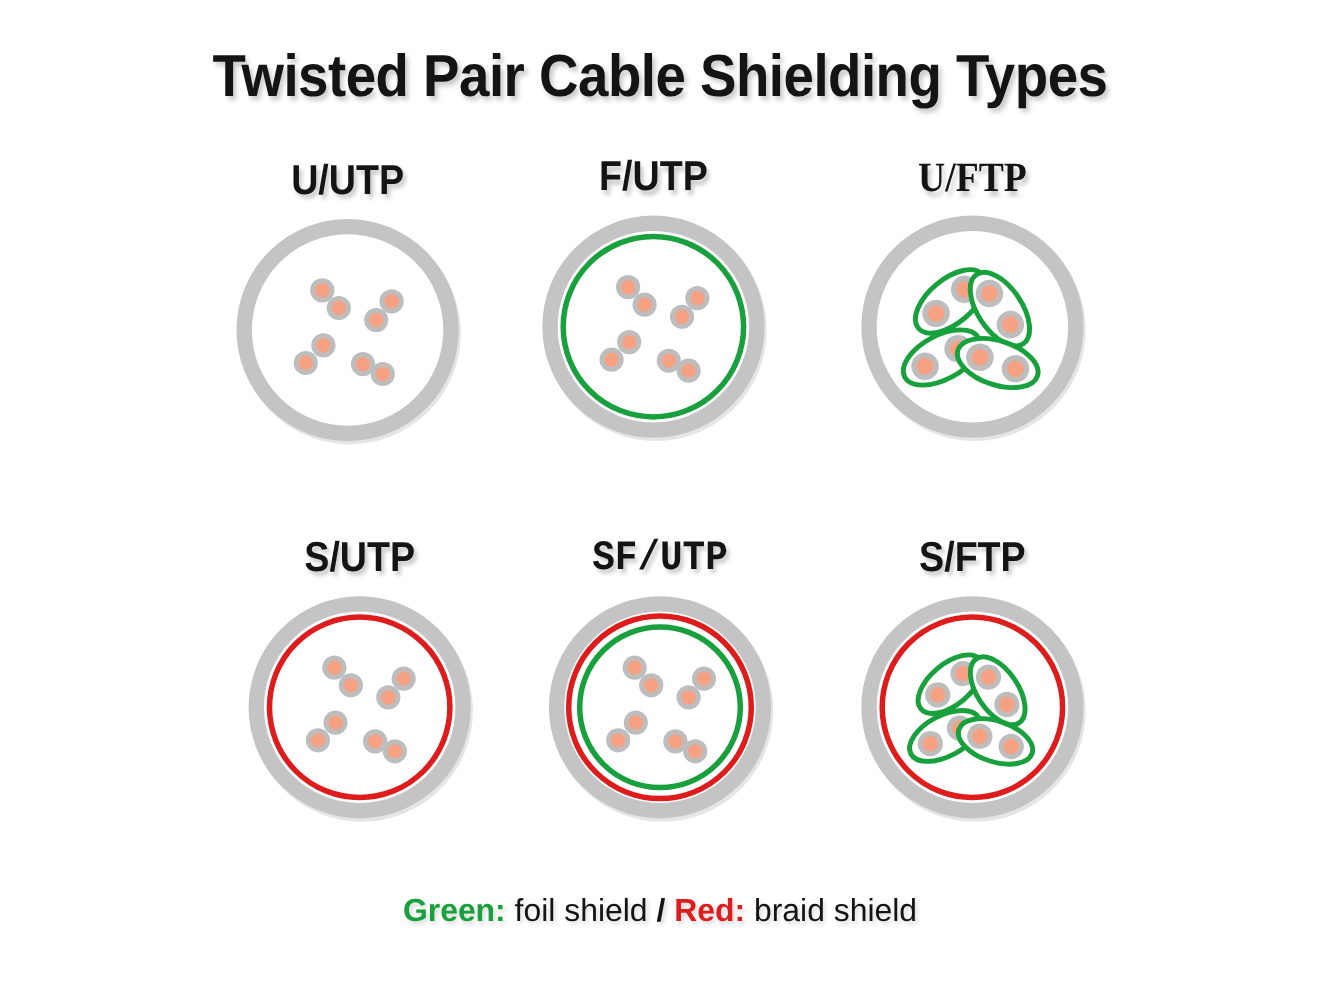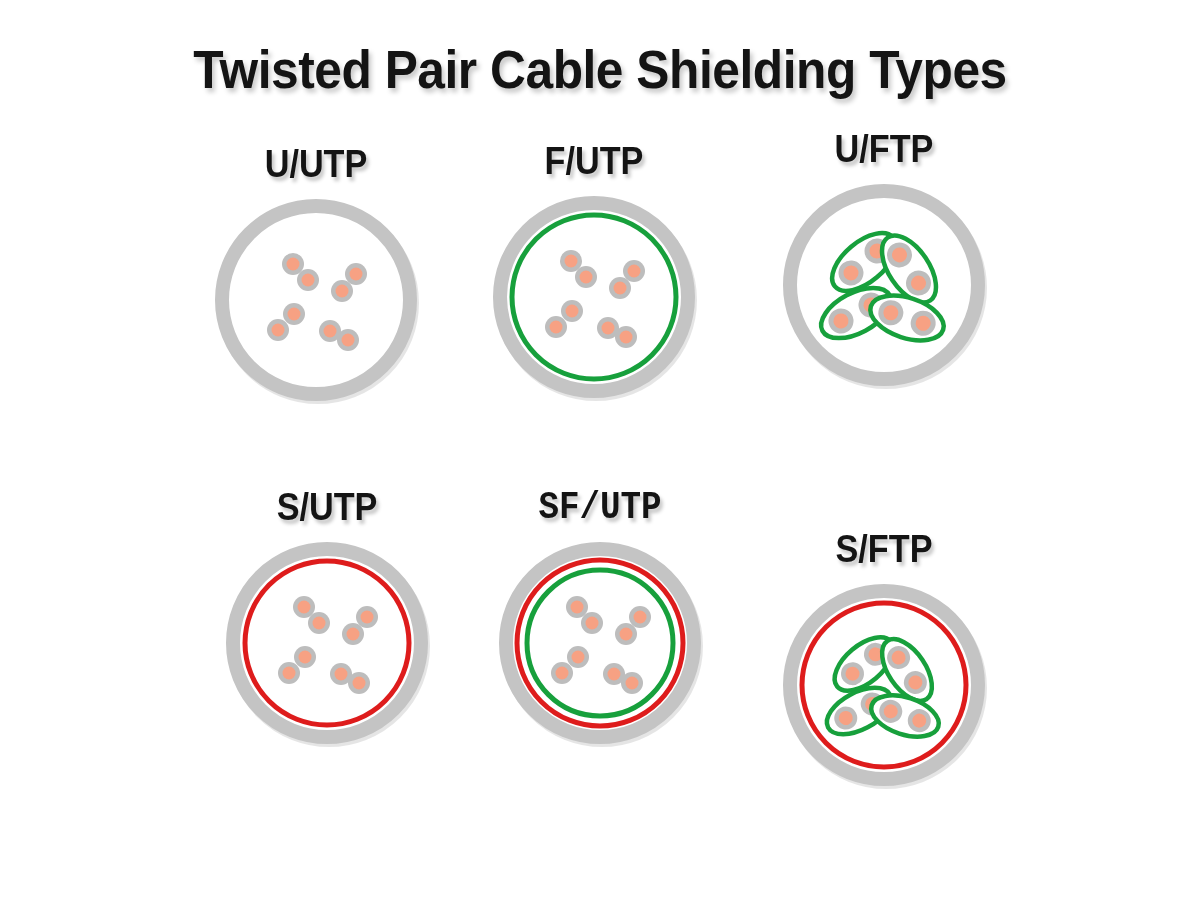--- a/index.html
+++ b/index.html
@@ -207,21 +207,21 @@
             <g>
                 <circle cx="133" cy="141" r="11" fill="#BDBDBD"></circle>
                 <circle cx="133" cy="141" r="6.5" fill="#F7A183"></circle>
               </g>
           </g>
         </g>
       </svg>
     </div>
   </div>
 
-  <div class="cell" style="left:742px; top:128px;">
+  <div class="cell" style="left:742px; top:140px;font-family:Liberation Serif, serif;">
     <div class="cell-label">U/FTP</div>
     <div class="cable-wrap">
       <svg class="cable-svg" viewBox="0 0 202 202">
         <g>
           <circle cx="103" cy="104" r="94" fill="none" stroke="rgba(0,0,0,0.10)" stroke-width="14"></circle>
         </g>
         <circle cx="101" cy="101" r="94" fill="#FFFFFF" stroke="#C4C4C4" stroke-width="14"></circle>
         <g>
           <g transform="rotate(-40 81 78)">
             <ellipse cx="81" cy="78" rx="38" ry="20" fill="#FFFFFF" stroke="#17A03C" stroke-width="4.5"></ellipse>
@@ -376,21 +376,21 @@
             <g>
                 <circle cx="133" cy="141" r="11" fill="#BDBDBD"></circle>
                 <circle cx="133" cy="141" r="6.5" fill="#F7A183"></circle>
               </g>
           </g>
         </g>
       </svg>
     </div>
   </div>
 
-  <div class="cell" style="left:742px; top:486px;margin-top:42px;">
+  <div class="cell" style="left:742px; top:486px;">
     <div class="cell-label">S/FTP</div>
     <div class="cable-wrap">
       <svg class="cable-svg" viewBox="0 0 202 202">
         <g>
           <circle cx="103" cy="104" r="94" fill="none" stroke="rgba(0,0,0,0.10)" stroke-width="14"></circle>
         </g>
         <circle cx="101" cy="101" r="94" fill="#FFFFFF" stroke="#C4C4C4" stroke-width="14"></circle>
         <circle cx="101" cy="101" r="82" fill="none" stroke="#DE1C1C" stroke-width="5"></circle>
         <g>
           <g transform="rotate(-40 81 80)">
@@ -435,14 +435,15 @@
             <g>
                 <circle cx="137" cy="132" r="11.5" fill="#BDBDBD"></circle>
                 <circle cx="137" cy="132" r="7" fill="#F7A183"></circle>
               </g>
           </g>
         </g>
       </svg>
     </div>
   </div>
 
+  <div class="legend"><span class="key-green">Green:</span><span class="plain"> foil shield </span><span class="sep">/</span><span class="key-red"> Red:</span><span class="plain"> braid shield</span></div>
 
 </div>
 
 </body></html>

